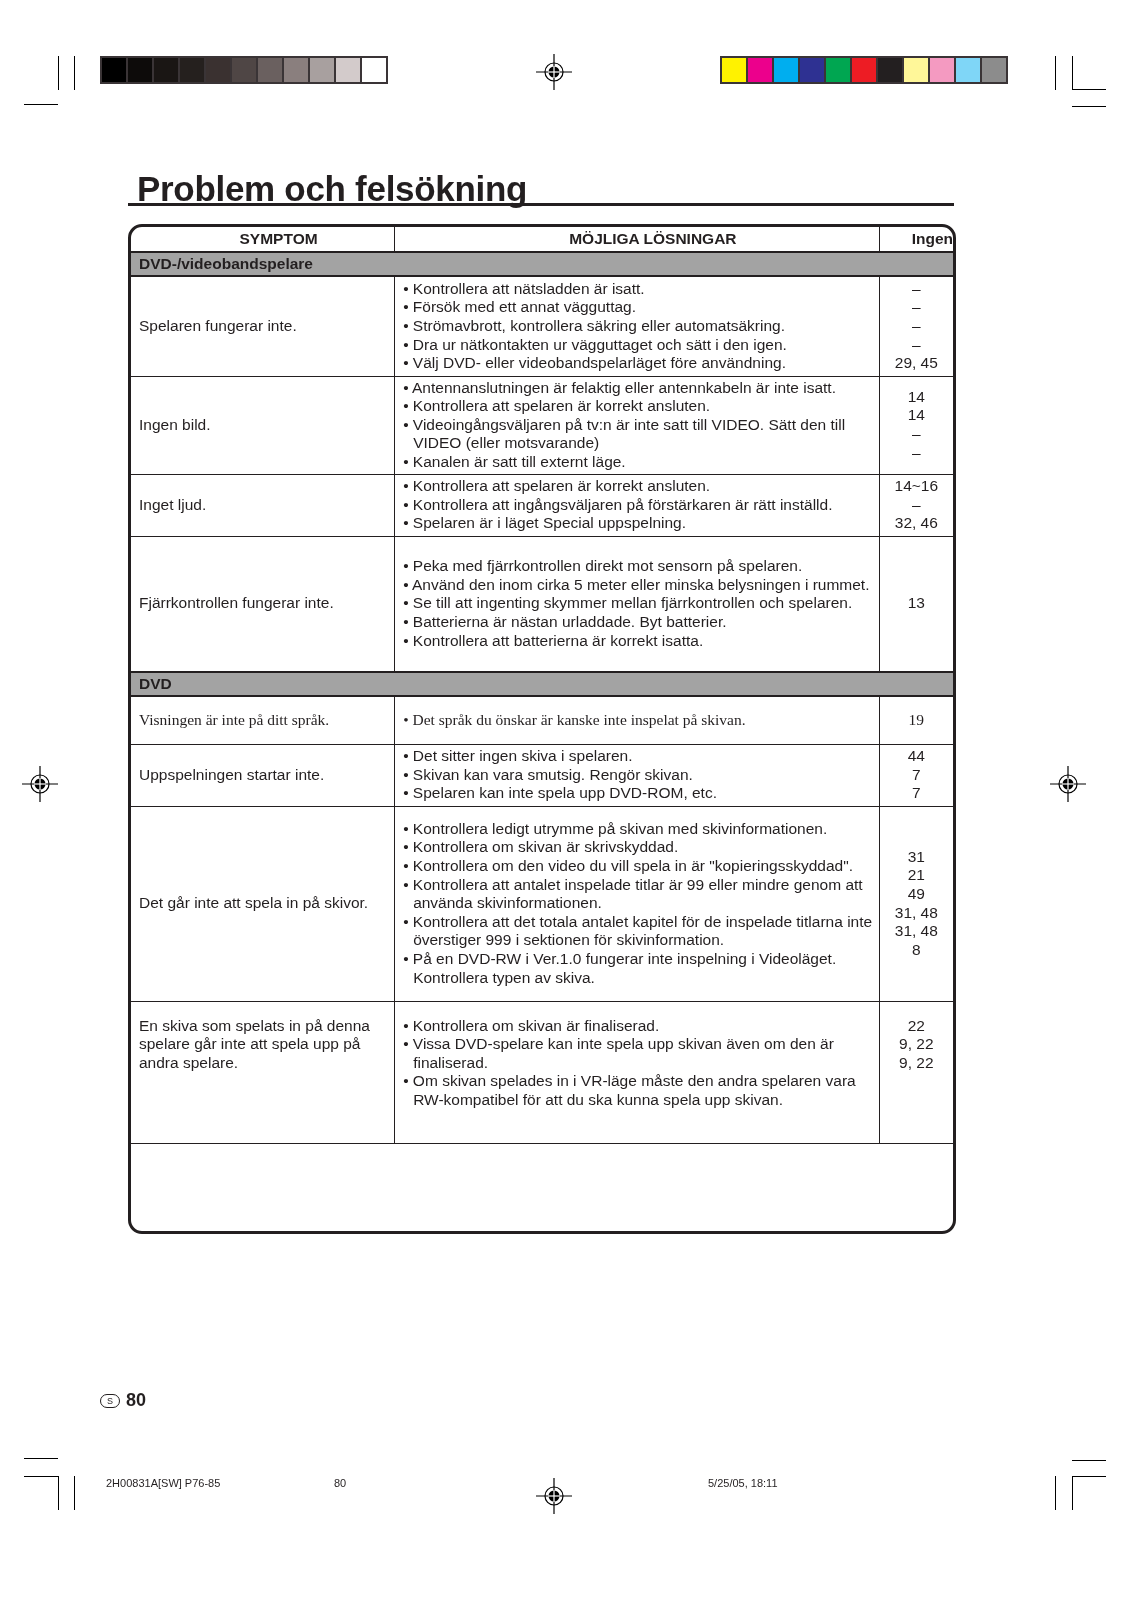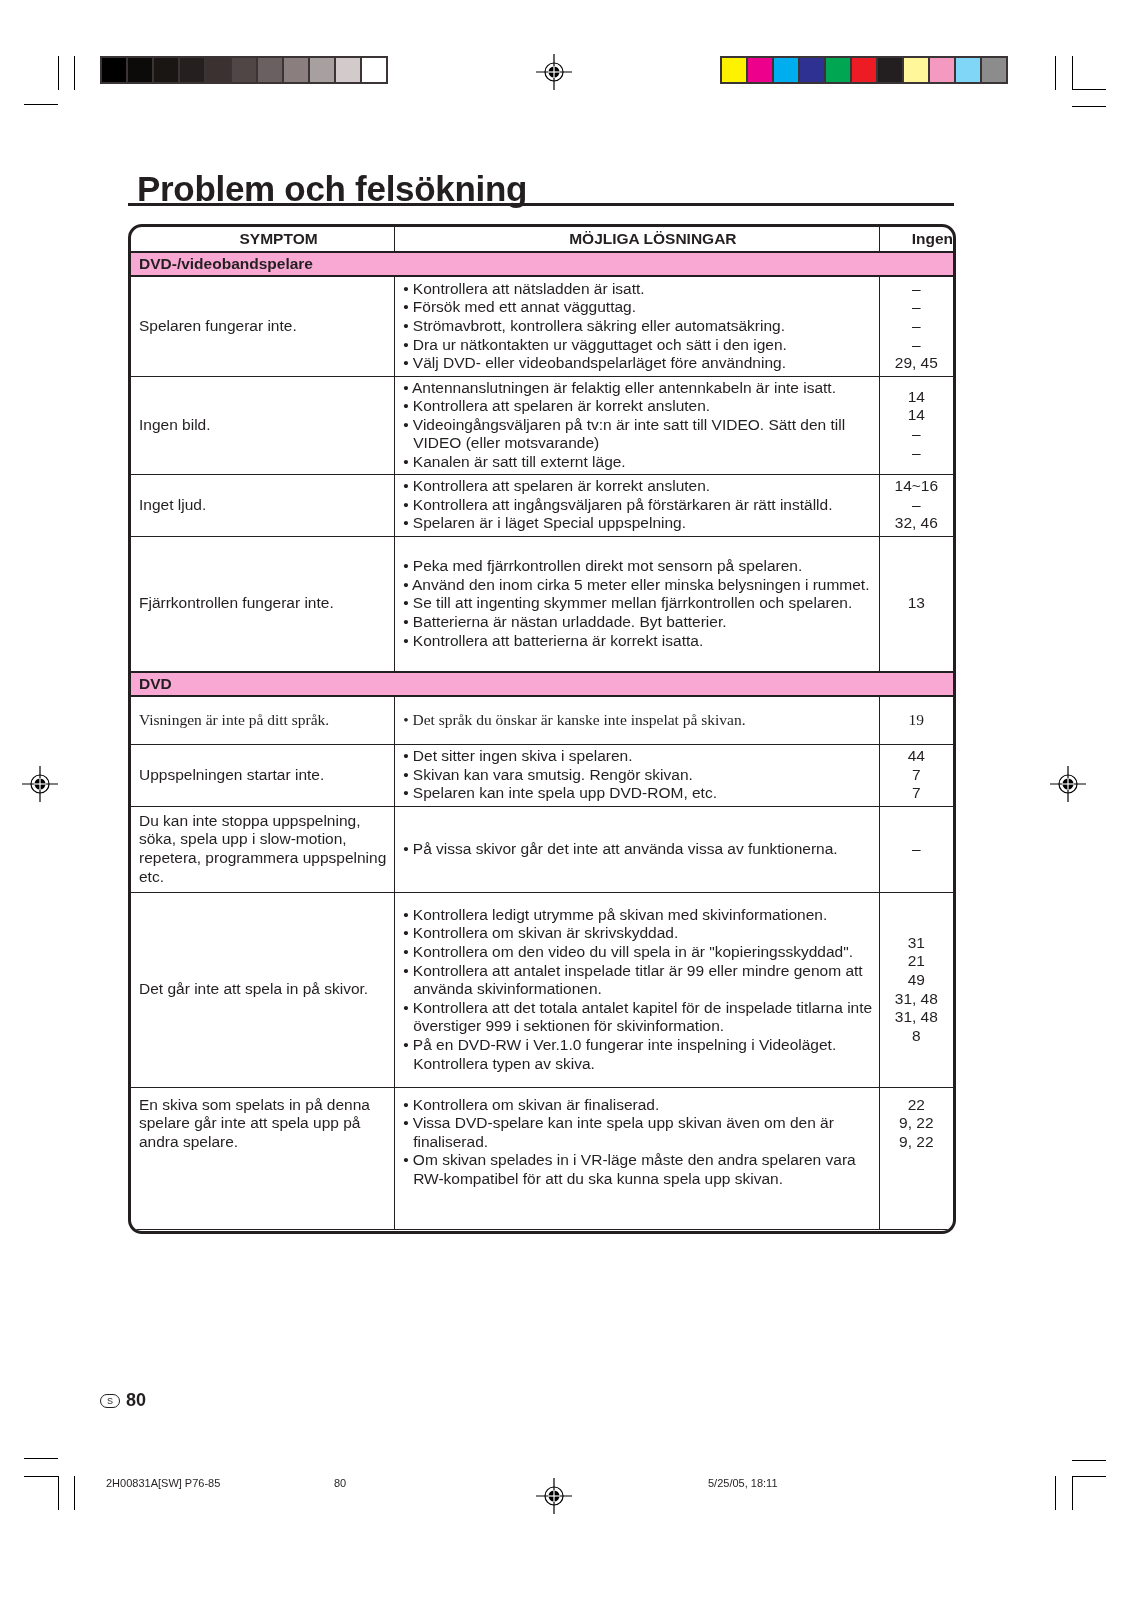--- a/index.html
+++ b/index.html
@@ -23,29 +23,29 @@
               border:3px solid #231f20; border-radius:14px; overflow:hidden; }
   table { border-collapse:collapse; width:100%; font-size:15.5px; line-height:18.6px; }
   td, th { border:1px solid #231f20; vertical-align:middle; padding:0; }
   tr:first-child th { border-top:none; }
   td:first-child, th:first-child { border-left:none; }
   td:last-child, th:last-child { border-right:none; }
   th { font-weight:bold; font-size:15.5px; height:24px;padding-left:32px; }
   .col-sym { width:269px; }
   .col-sol { width:496px; }
   .col-page { width:auto; }
-  .section td { background:#f9a8d4; font-weight:bold; padding-left:8px; height:22px;
+  .section td { background:#a3a3a3; font-weight:bold; padding-left:8px; height:22px;
                 border-top:2px solid #231f20; border-bottom:2px solid #231f20; }
   .sym { padding-left:8px; padding-right:6px; }
   .sol { padding-left:8px; padding-right:6px; padding-top:2px; padding-bottom:2px; }
   .page { text-align:center; }
   .li { display:block; padding-left:10px; text-indent:-10px; }
   .li::before { content:"• "; }
   .pg { display:block; }
-  .top { vertical-align:top; padding-top:8px; }
+  .top { vertical-align:top; padding-top:15px; }
 
   .page-num { position:absolute; left:100px; top:1390px; display:flex; align-items:center; gap:6px; }
   .s-badge { width:18px; height:12px; border:1px solid #231f20; border-radius:7px; font-size:9px; line-height:12px; text-align:center; }
   .page-num-text { font-size:18px; font-weight:bold; }
 
   .footer { position:absolute; top:1477px; font-size:11px; }
 </style>
 </head>
 <body>
 
@@ -230,29 +230,20 @@
             <span class="li">Det sitter ingen skiva i spelaren.</span>
             <span class="li">Skivan kan vara smutsig. Rengör skivan.</span>
             <span class="li">Spelaren kan inte spela upp DVD-ROM, etc.</span>
           </td>
           <td class="page">
             <span class="pg">44</span>
             <span class="pg">7</span>
             <span class="pg">7</span>
           </td>
         </tr>
-        <tr style="height: 86px;">
-          <td class="sym">Du kan inte stoppa uppspelning, söka, spela upp i slow-motion, repetera, programmera uppspelning etc.</td>
-          <td class="sol">
-            <span class="li">På vissa skivor går det inte att använda vissa av funktionerna.</span>
-          </td>
-          <td class="page">
-            <span class="pg">–</span>
-          </td>
-        </tr>
         <tr style="height: 195px;">
           <td class="sym">Det går inte att spela in på skivor.</td>
           <td class="sol">
             <span class="li">Kontrollera ledigt utrymme på skivan med skivinformationen.</span>
             <span class="li">Kontrollera om skivan är skrivskyddad.</span>
             <span class="li">Kontrollera om den video du vill spela in är "kopieringsskyddad".</span>
             <span class="li">Kontrollera att antalet inspelade titlar är 99 eller mindre genom att använda skivinformationen.</span>
             <span class="li">Kontrollera att det totala antalet kapitel för de inspelade titlarna inte överstiger 999 i sektionen för skivinformation.</span>
             <span class="li">På en DVD-RW i Ver.1.0 fungerar inte inspelning i Videoläget. Kontrollera typen av skiva.</span>
           </td>

